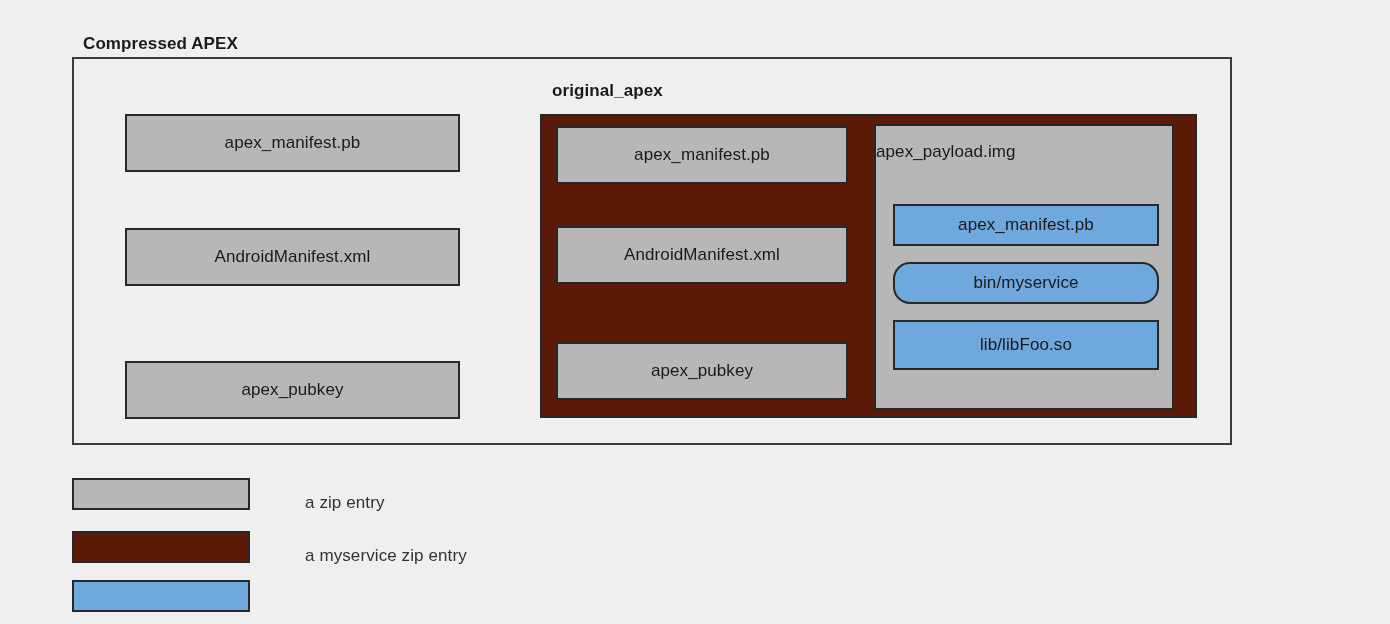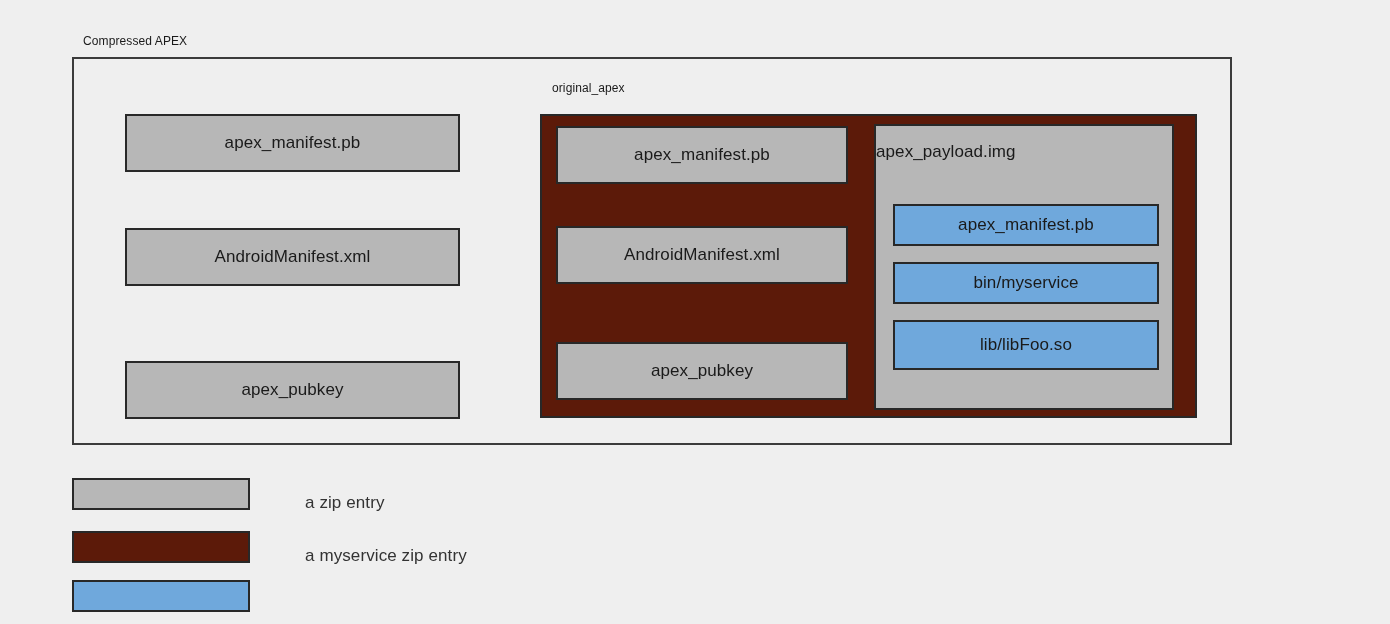--- a/index.html
+++ b/index.html
@@ -55,24 +55,25 @@
 
   
   .fs-file {
     background: #6fa8dc;
     border: 2px solid #282828;
   }
 
   
   .caption {
     position: absolute;
-    font-size: 12px;
+    font-size: 17px;
     color: #1a1a1a;
     white-space: nowrap;
     letter-spacing: 0.1px;
+    font-weight: bold;
   }
 
   
   .legend-swatch {
     position: absolute;
     box-sizing: border-box;
     border: 2px solid #282828;
   }
   .legend-label {
     position: absolute;
@@ -121,21 +122,21 @@
 
   <div class="box zip-entry" style="left:874px; top:124px; width:300px; height:286px;
               display:block;">
     <div style="position:absolute; left:0; top:16px; width:100%;
                 text-align:left; font-size:17px; color:#1a1a1a;">apex_payload.img</div>
 
     <div class="box fs-file" style="left:17px; top:78px; width:266px; height:42px;">
       <span>apex_manifest.pb</span>
     </div>
 
-    <div class="box fs-file" style="left:17px; top:136px; width:266px; height:42px;">
+    <div class="box fs-file" style="left:17px; top:136px; width:266px; height:42px;border-radius:17px;">
       <span>bin/myservice</span>
     </div>
 
     <div class="box fs-file" style="left:17px; top:194px; width:266px; height:50px;">
       <span>lib/libFoo.so</span>
     </div>
   </div>
 
   <div class="legend-swatch" style="left:72px; top:478px; width:178px; height:32px; background:#b7b7b7;"></div>
   <div class="legend-label" style="left:305px; top:493px;text-align:center;">a zip entry</div>

